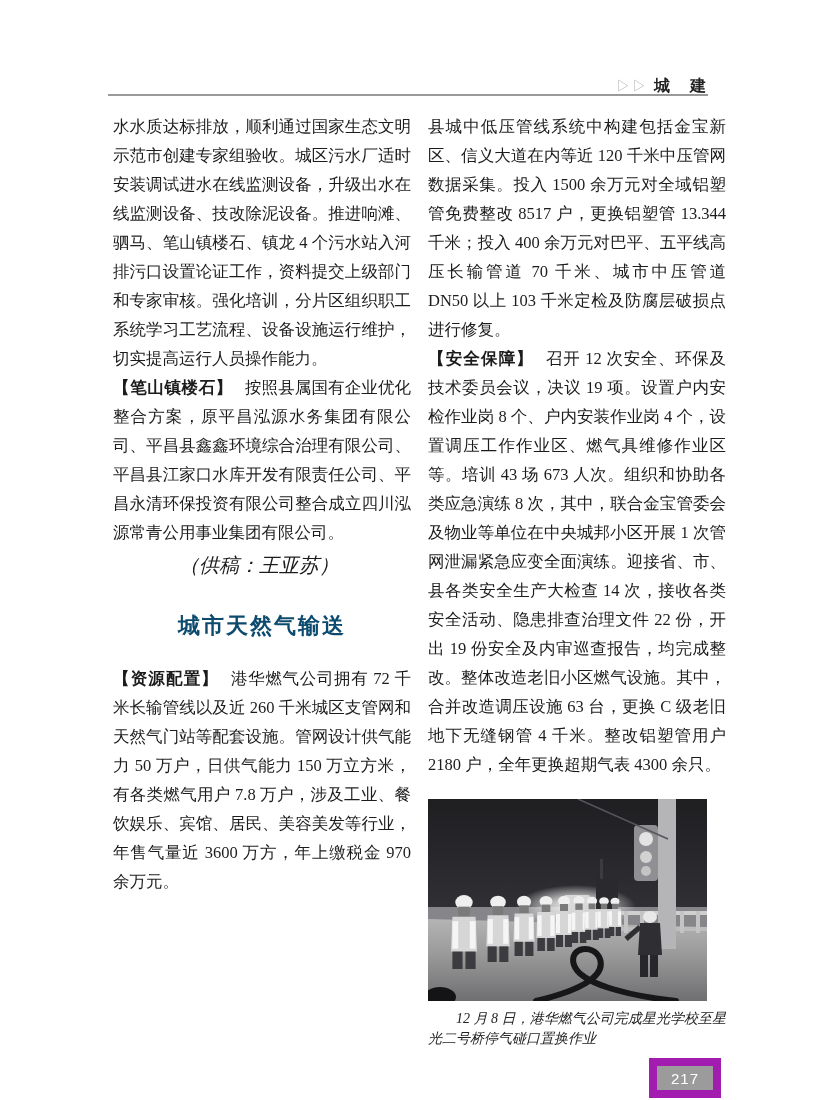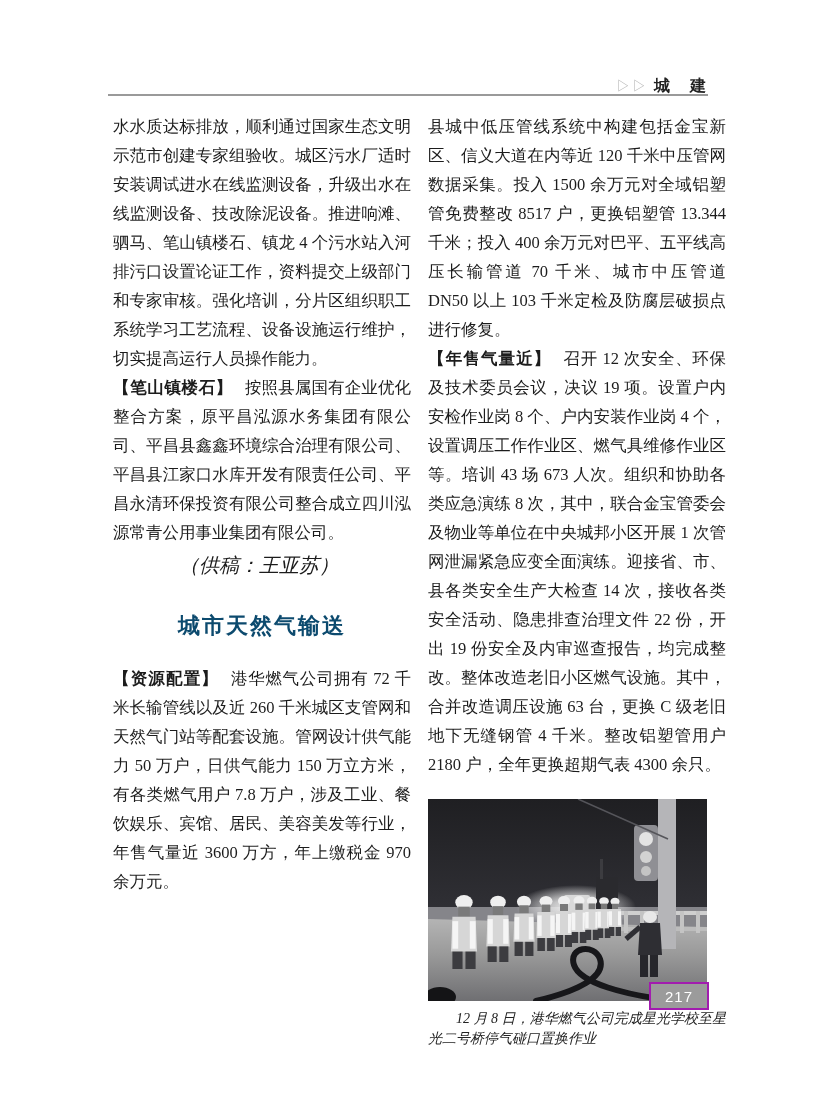--- a/index.html
+++ b/index.html
@@ -43,22 +43,22 @@
   .caption{
     margin:8px 0 0 0;font-size:14px;line-height:20px;font-style:italic;
     text-indent:2em;text-align:justify;color:#222;
   }
   .credit{
     margin:2px 0 0 0;font-size:14px;line-height:20px;font-style:italic;
     text-align:right;padding-right:26px;color:#222;
   }
   
   .page-number{
-    position:absolute;left:649px;top:982px;width:56px;height:24px;
-    background:#9b9b9b;border:2px solid #a21caf;box-sizing:content-box;
+    position:absolute;left:649px;top:1058px;width:56px;height:24px;
+    background:#9b9b9b;border:8px solid #a21caf;box-sizing:content-box;
     color:#ffffff;font-family:"Liberation Sans", sans-serif;font-size:15px;
     display:flex;align-items:center;justify-content:center;letter-spacing:1px;
   }
 </style>
 </head>
 <body>
 
 <div class="header-title">
   <span class="arrows">▷▷</span><span>城　建</span>
 </div>
@@ -67,21 +67,21 @@
 <div class="col col-left">
   <p class="para">水水质达标排放，顺利通过国家生态文明示范市创建专家组验收。城区污水厂适时安装调试进水在线监测设备，升级出水在线监测设备、技改除泥设备。推进响滩、驷马、笔山镇楼石、镇龙 4 个污水站入河排污口设置论证工作，资料提交上级部门和专家审核。强化培训，分片区组织职工系统学习工艺流程、设备设施运行维护，切实提高运行人员操作能力。</p>
   <p class="entry"><span class="entry-label">【笔山镇楼石】</span><span>按照县属国有企业优化整合方案，原平昌泓源水务集团有限公司、平昌县鑫鑫环境综合治理有限公司、平昌县江家口水库开发有限责任公司、平昌永清环保投资有限公司整合成立四川泓源常青公用事业集团有限公司。</span></p>
   <p class="byline">（供稿：王亚苏）</p>
   <h2 class="section-title">城市天然气输送</h2>
   <p class="entry"><span class="entry-label">【资源配置】</span><span>港华燃气公司拥有 72 千米长输管线以及近 260 千米城区支管网和天然气门站等配套设施。管网设计供气能力 50 万户，日供气能力 150 万立方米，有各类燃气用户 7.8 万户，涉及工业、餐饮娱乐、宾馆、居民、美容美发等行业，年售气量近 3600 万方，年上缴税金 970 余万元。</span></p>
 </div>
 
 <div class="col col-right">
   <p class="para">县城中低压管线系统中构建包括金宝新区、信义大道在内等近 120 千米中压管网数据采集。投入 1500 余万元对全域铝塑管免费整改 8517 户，更换铝塑管 13.344 千米；投入 400 余万元对巴平、五平线高压长输管道 70 千米、城市中压管道 DN50 以上 103 千米定检及防腐层破损点进行修复。</p>
-  <p class="entry"><span class="entry-label">【年售气量近】</span><span>召开 12 次安全、环保及技术委员会议，决议 19 项。设置户内安检作业岗 8 个、户内安装作业岗 4 个，设置调压工作作业区、燃气具维修作业区等。培训 43 场 673 人次。组织和协助各类应急演练 8 次，其中，联合金宝管委会及物业等单位在中央城邦小区开展 1 次管网泄漏紧急应变全面演练。迎接省、市、县各类安全生产大检查 14 次，接收各类安全活动、隐患排查治理文件 22 份，开出 19 份安全及内审巡查报告，均完成整改。整体改造老旧小区燃气设施。其中，合并改造调压设施 63 台，更换 C 级老旧地下无缝钢管 4 千米。整改铝塑管用户 2180 户，全年更换超期气表 4300 余只。</span></p>
+  <p class="entry"><span class="entry-label">【安全保障】</span><span>召开 12 次安全、环保及技术委员会议，决议 19 项。设置户内安检作业岗 8 个、户内安装作业岗 4 个，设置调压工作作业区、燃气具维修作业区等。培训 43 场 673 人次。组织和协助各类应急演练 8 次，其中，联合金宝管委会及物业等单位在中央城邦小区开展 1 次管网泄漏紧急应变全面演练。迎接省、市、县各类安全生产大检查 14 次，接收各类安全活动、隐患排查治理文件 22 份，开出 19 份安全及内审巡查报告，均完成整改。整体改造老旧小区燃气设施。其中，合并改造调压设施 63 台，更换 C 级老旧地下无缝钢管 4 千米。整改铝塑管用户 2180 户，全年更换超期气表 4300 余只。</span></p>
 
   <div class="photo-wrap" role="img" aria-label="夜间施工现场：戴安全帽、穿反光背心的燃气工人列队于桥面，背景有强光照明、立柱和栏杆，地面有软管">
     <svg width="279" height="202" viewBox="0 0 279 202" xmlns="http://www.w3.org/2000/svg">
       <defs>
         <linearGradient id="sky" x1="0" y1="0" x2="0" y2="1">
           <stop offset="0" stop-color="#1f1f22"></stop>
             <stop offset="0.7" stop-color="#34343a"></stop>
             <stop offset="1" stop-color="#4a4a4f"></stop>
         </linearGradient>
         <linearGradient id="road" x1="0" y1="0" x2="0" y2="1">

